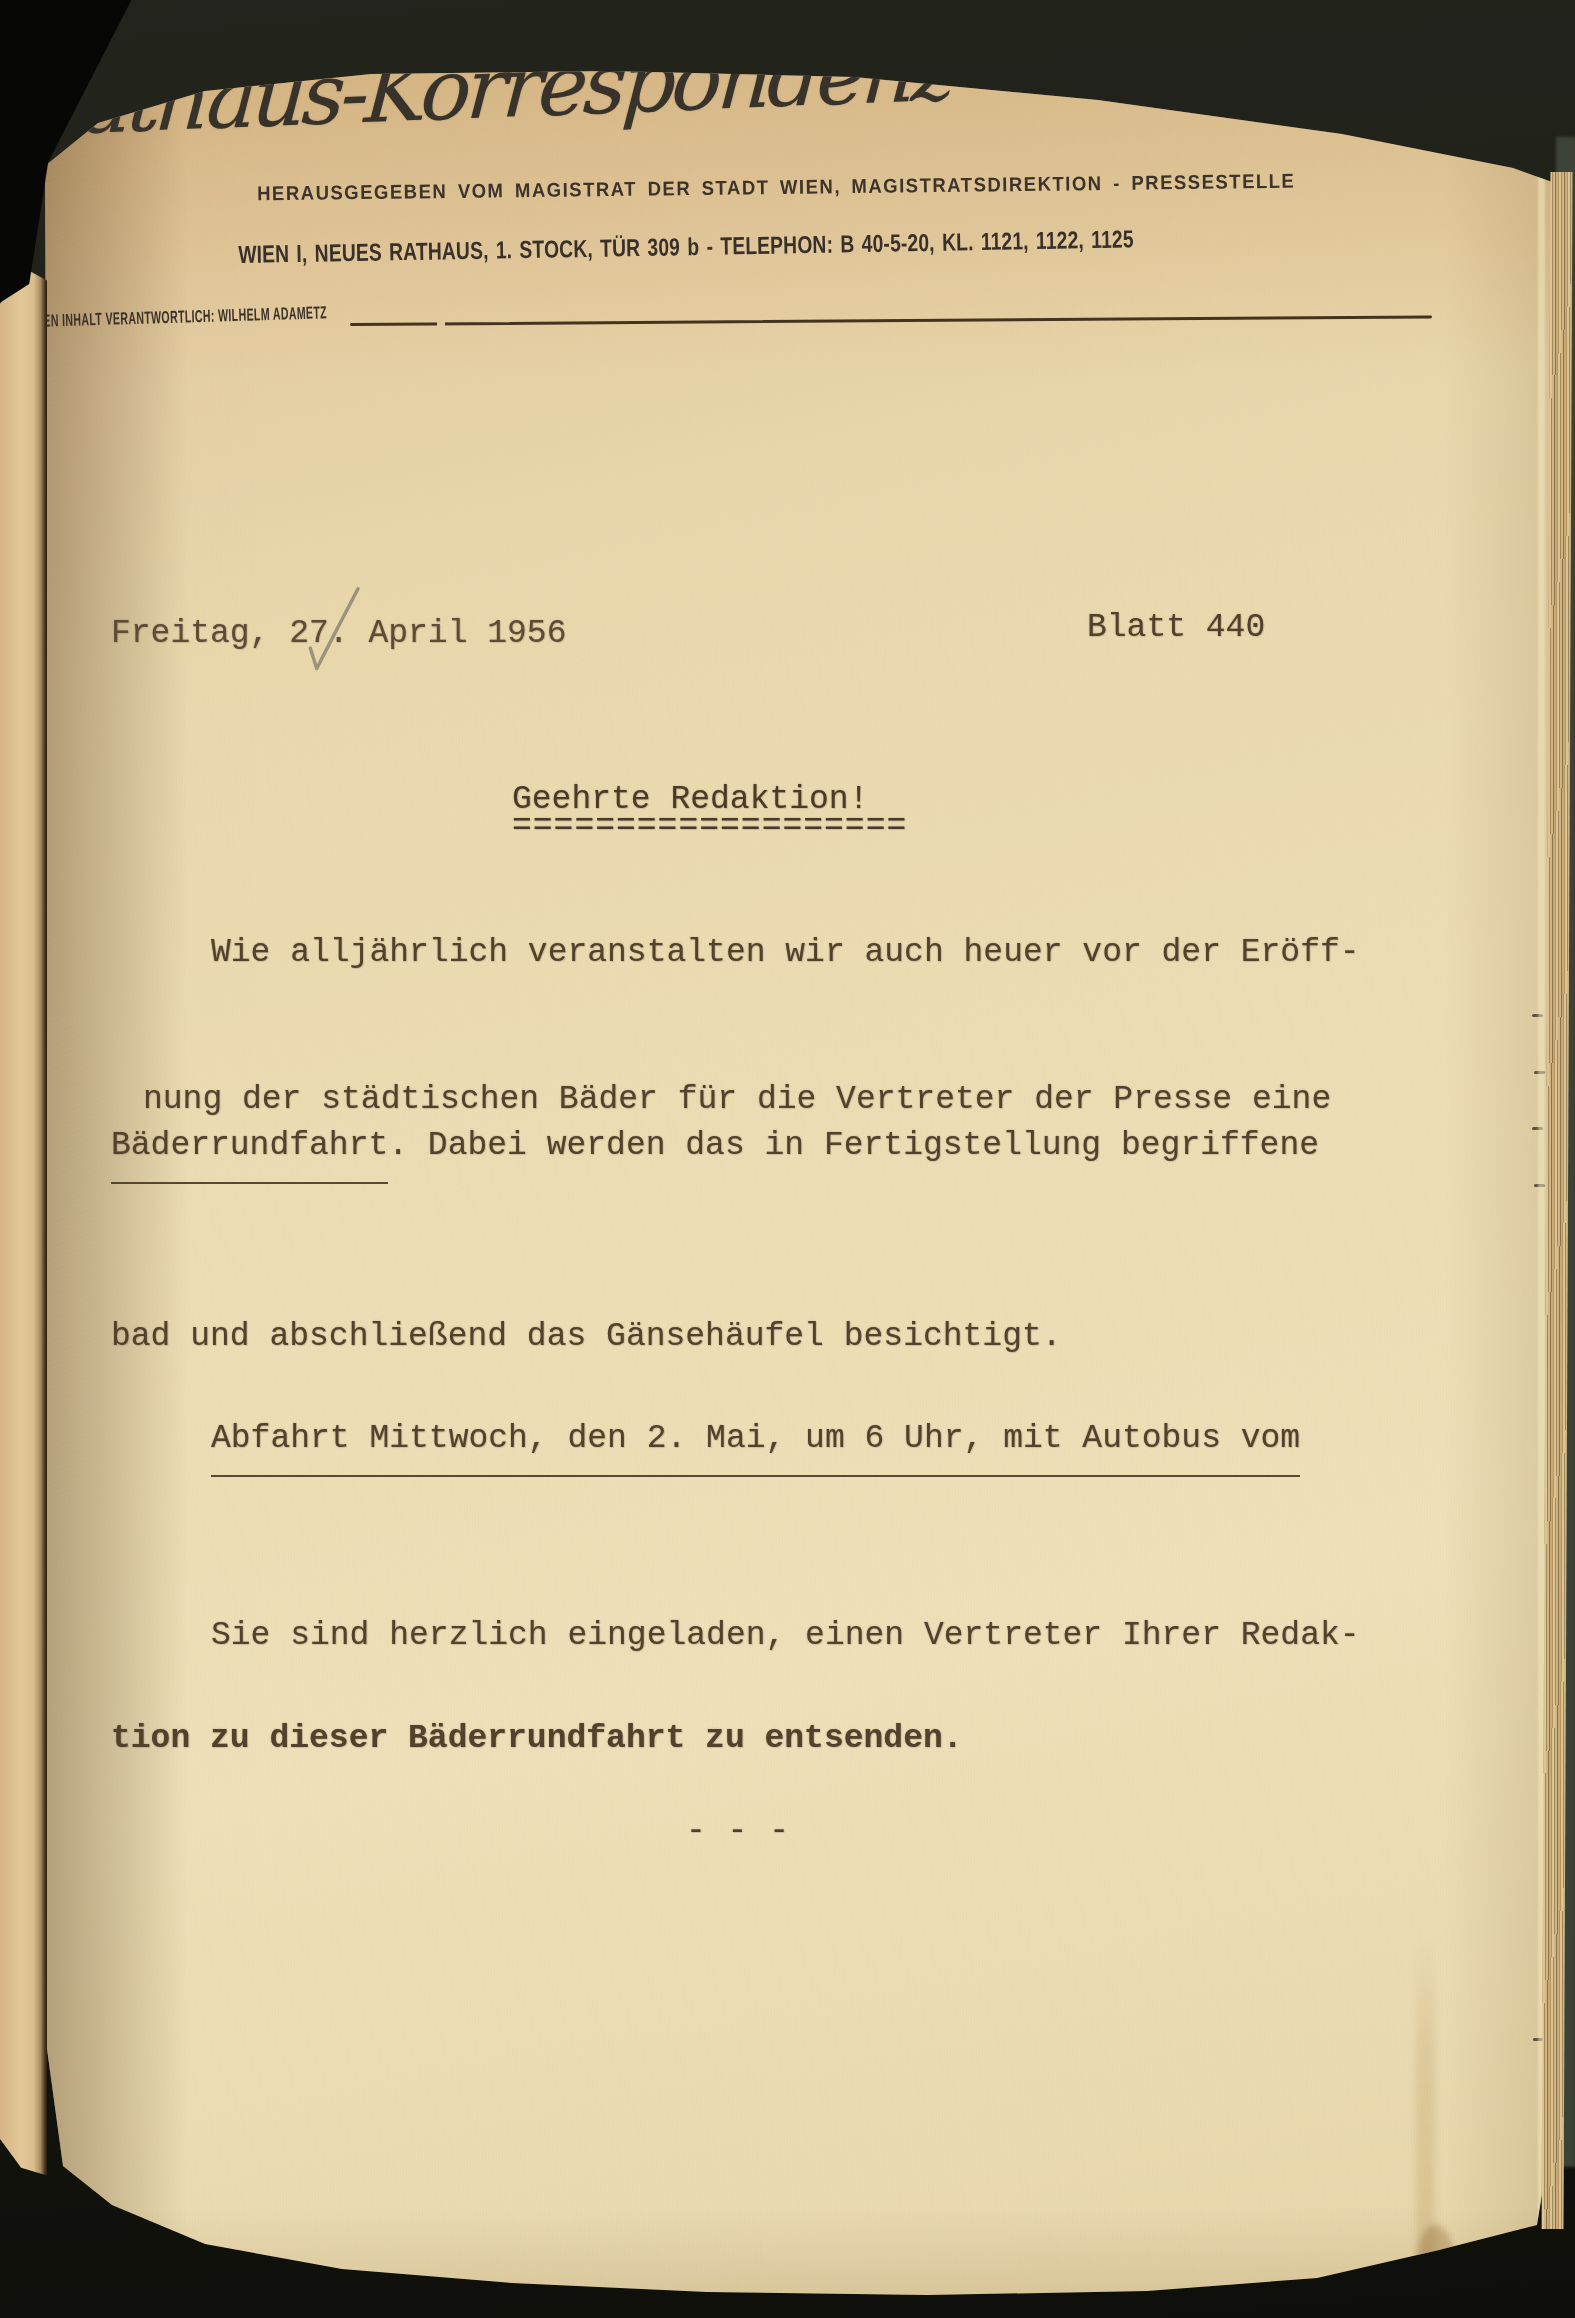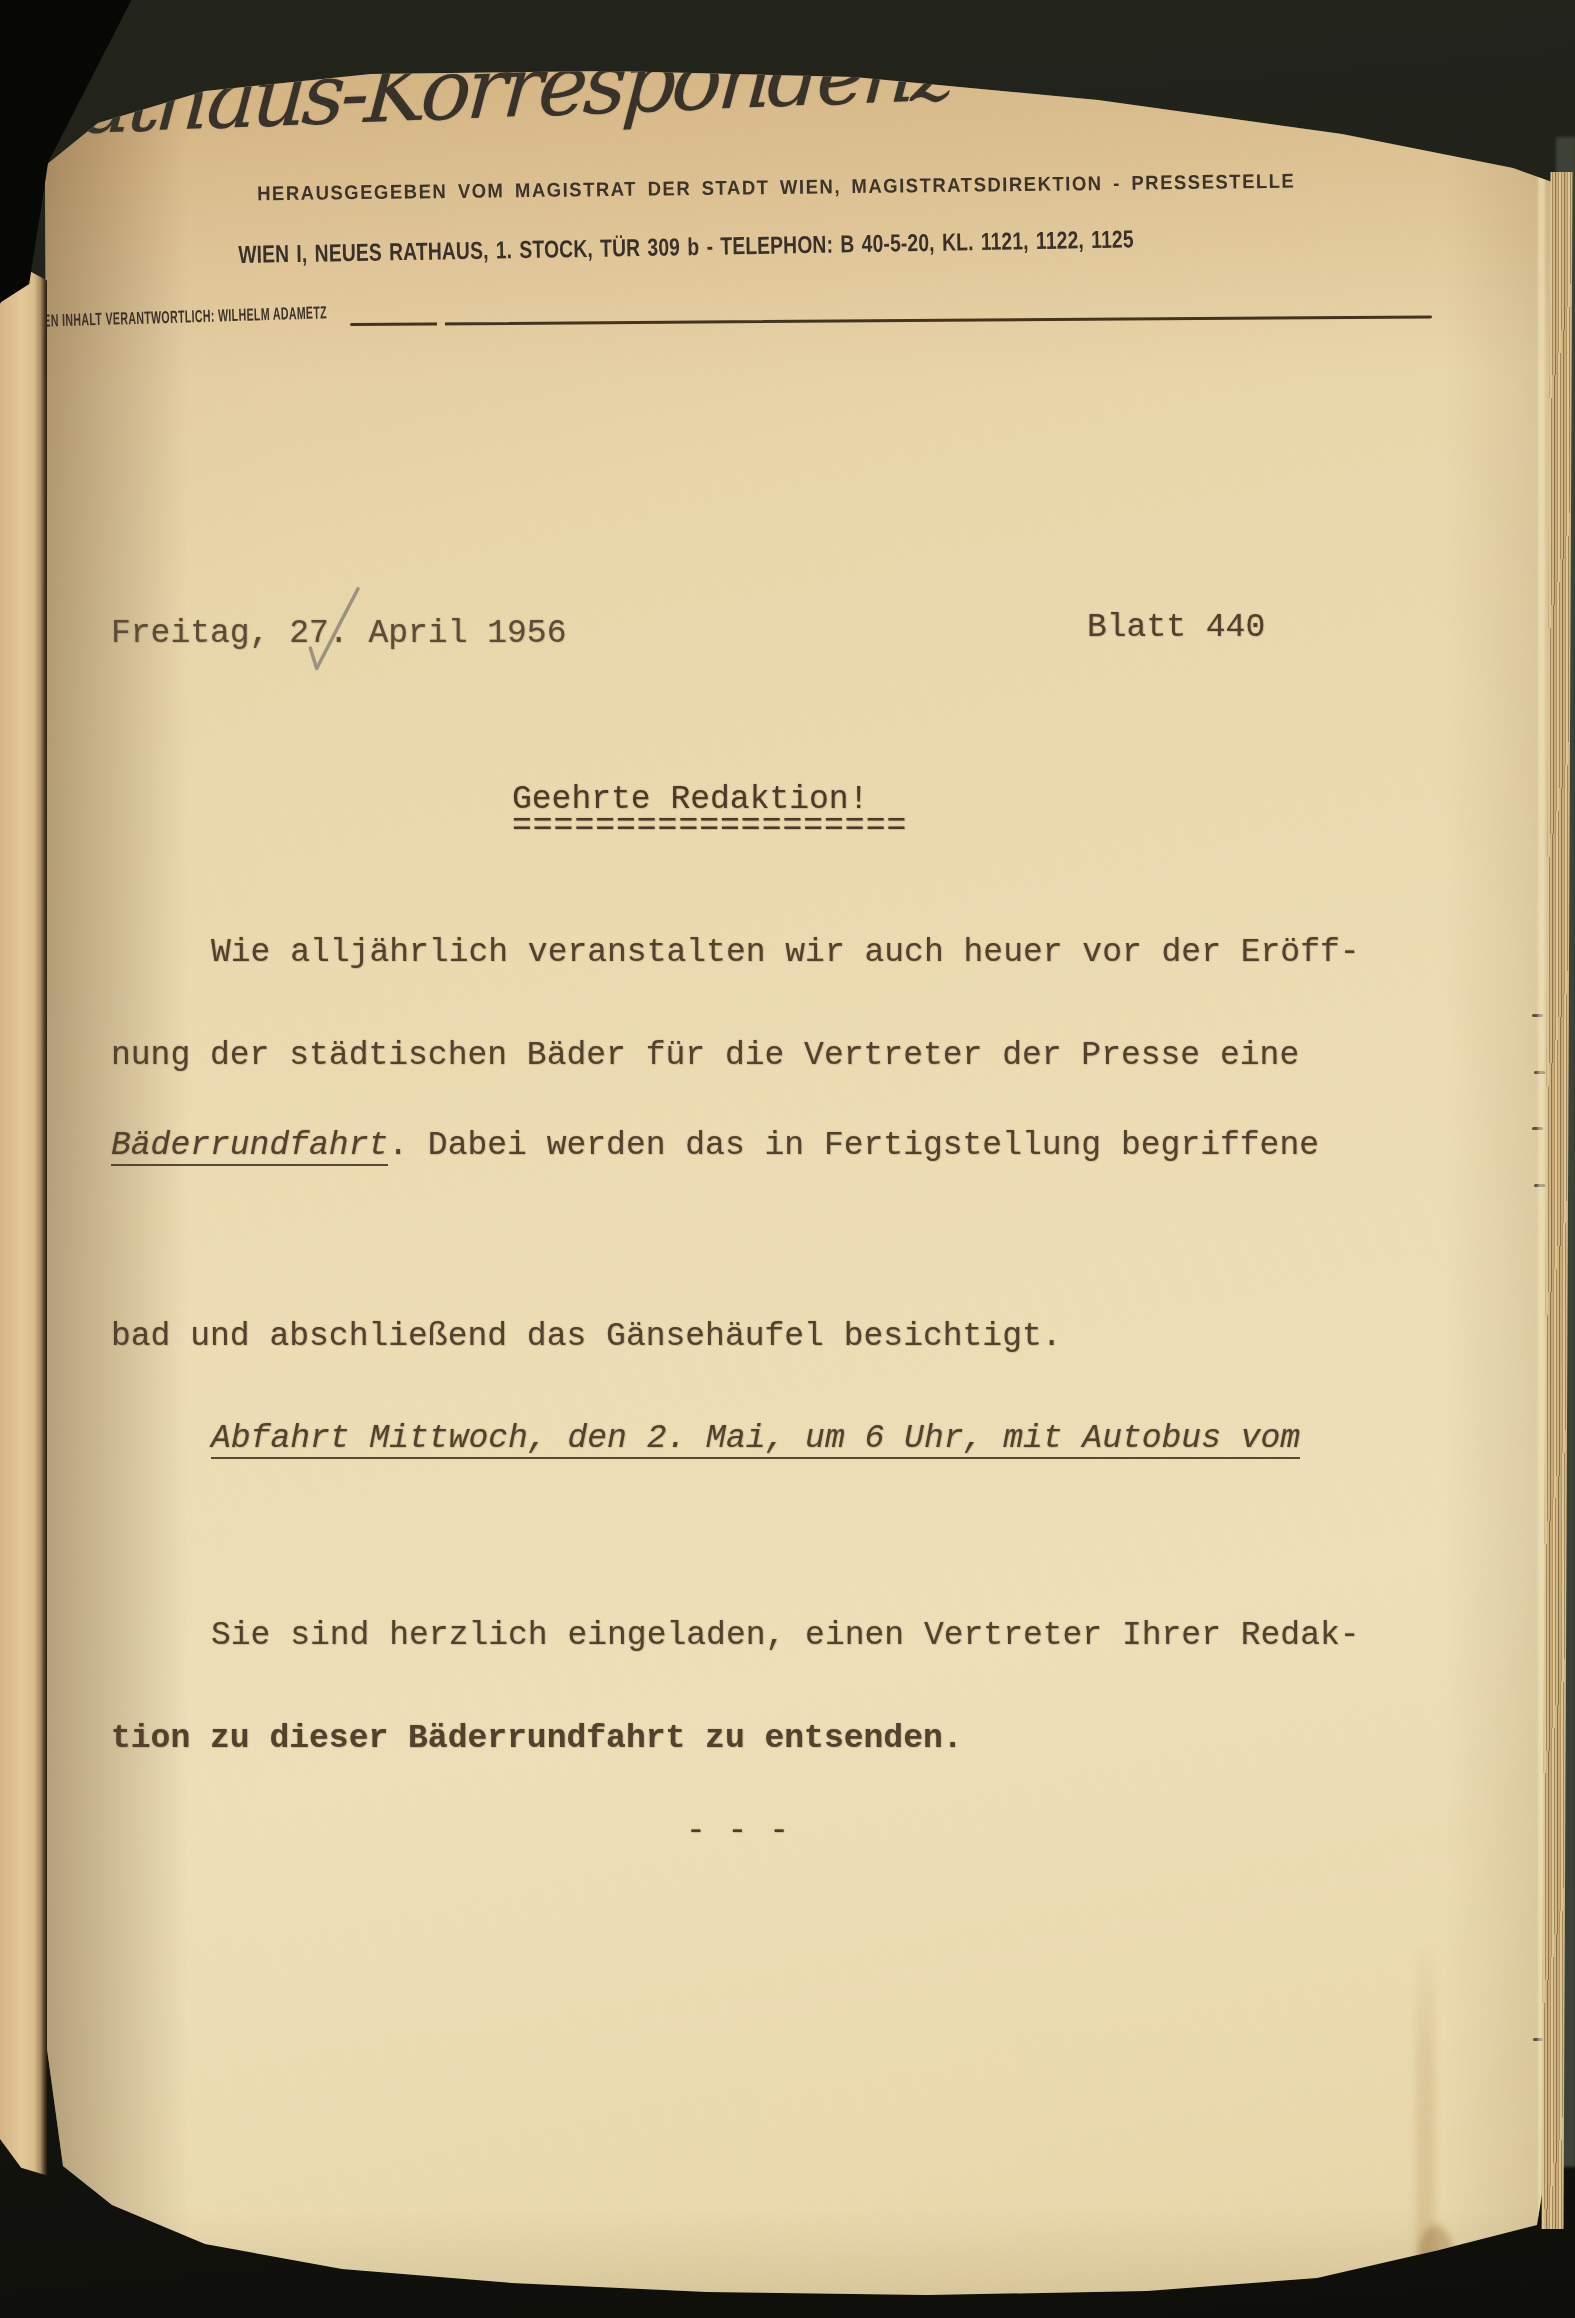--- a/index.html
+++ b/index.html
@@ -67,21 +67,21 @@
   
   .tw{font-family:"Liberation Mono","DejaVu Sans Mono",monospace;font-size:33px;
       white-space:pre;color:#53412d;text-shadow:0 0 1.5px rgba(95,74,50,.45),1px 0.5px 0 rgba(95,74,50,.12);}
   .date-label{position:absolute;left:111px;top:609px;color:#5d4b37;margin-top:6px;}
   .sheet-number{position:absolute;left:1087px;top:609px;color:#52402e;}
   .salutation{position:absolute;left:512px;top:781px;color:#4c3a29;}
   .salutation-underline{position:absolute;left:512px;top:808px;letter-spacing:1px;color:#4c3a29;}
   .letter-body{position:absolute;left:0;top:0;width:100%;height:100%;}
   .line{position:absolute;left:111px;line-height:39px;}
   .line.indent{padding-left:100px;}
-  .u{border-bottom:2.9px solid rgba(72,55,38,.9);padding-bottom:0;font-style:italic;}
+  .u{border-bottom:2.9px solid rgba(72,55,38,.9);padding-bottom:18px;}
   .dashes{position:absolute;left:686px;top:1813px;letter-spacing:1px;color:#4f3d2b;}
   .check-svg{position:absolute;left:293px;top:575px;}
   
   .stain-streak{position:absolute;left:1416px;top:1942px;width:18.5px;height:317px;border-radius:9.8px;
        background:linear-gradient(180deg,rgba(158,117,56,0),rgba(158,117,56,.16) 35%,rgba(158,117,56,.20));
        filter:blur(3.9px);}
   .stain-blob{position:absolute;left:1418px;top:2225px;width:35px;height:63px;border-radius:50%;
        background:rgba(138,94,40,.32);filter:blur(3.4px);}
   .tick{position:absolute;width:10.7px;height:3.4px;background:#3a3326;border-radius:1.5px;opacity:.8;}
   [data-interactable]{cursor:default;}
@@ -112,21 +112,21 @@
 
     <svg class="check-svg" data-interactable="false" width="98" height="117" viewBox="0 0 200 240">
       <path d="M 35,150 Q 42,172 48,192 Q 90,110 133,28" fill="none" stroke="#8f8678" stroke-width="7" stroke-linecap="round" stroke-linejoin="round" opacity="0.85"></path>
     </svg>
 
     <div class="tw salutation" data-interactable="false">Geehrte Redaktion!</div>
     <div class="tw salutation-underline" data-interactable="false">===================</div>
 
     <div class="letter-body" id="body-lines" data-interactable="false">
         <div class="tw line indent" data-interactable="false" style="top: 933px;"><span data-interactable="false">Wie alljährlich veranstalten wir auch heuer vor der Eröff-</span></div>
-        <div class="tw line" data-interactable="false" style="top: 1036px;"><span data-interactable="false">nung der städtischen Bäder für die Vertreter der Presse eine</span></div>
+        <div class="tw line" data-interactable="false" style="top: 1080px; margin-left: 32px;"><span data-interactable="false">nung der städtischen Bäder für die Vertreter der Presse eine</span></div>
         <div class="tw line" data-interactable="false" style="top: 1126px;"><span class="u" data-interactable="false">Bäderrundfahrt</span><span data-interactable="false">. Dabei werden das in Fertigstellung begriffene</span></div>
         <div class="tw line" data-interactable="false" style="top: 1317px;"><span data-interactable="false">bad und abschließend das Gänsehäufel besichtigt.</span></div>
         <div class="tw line indent" data-interactable="false" style="top: 1419px;"><span class="u" data-interactable="false">Abfahrt Mittwoch, den 2. Mai, um 6 Uhr, mit Autobus vom</span></div>
         <div class="tw line indent" data-interactable="false" style="top: 1616px;"><span data-interactable="false">Sie sind herzlich eingeladen, einen Vertreter Ihrer Redak-</span></div>
         <div class="tw line" data-interactable="false" style="top: 1719px; font-weight: bold;"><span data-interactable="false">tion zu dieser Bäderrundfahrt zu entsenden.</span></div>
       </div>
 
     <div class="tw dashes" data-interactable="false">- - -</div>
 
     <div class="stain-streak" data-interactable="false"></div>

